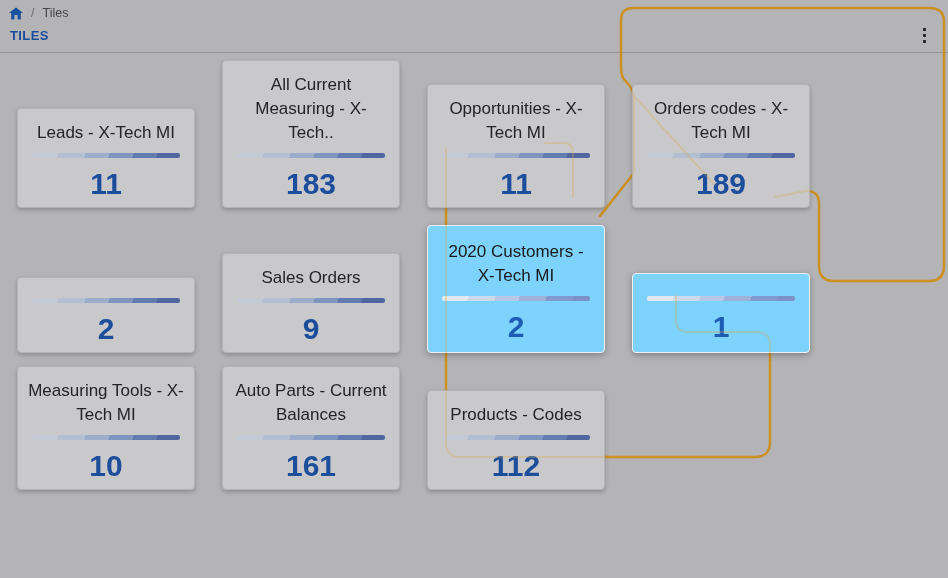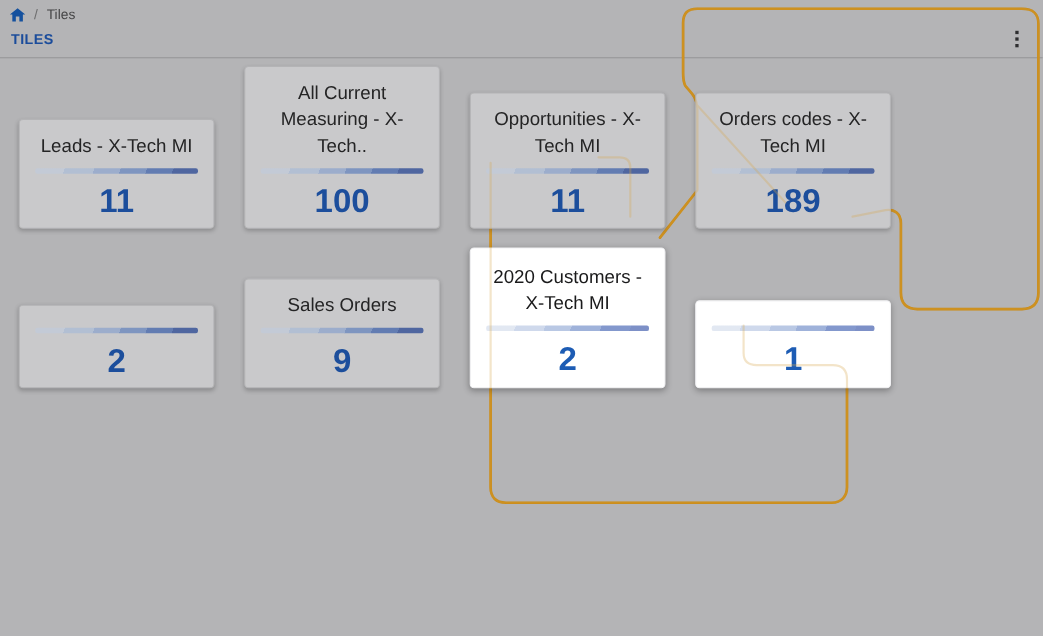--- a/index.html
+++ b/index.html
@@ -36,21 +36,21 @@
   .tile{
     width:178px;box-sizing:border-box;border-radius:4px;
     padding:12px 10px 4px;text-align:center;cursor:pointer;
   }
   .tile.dim{
     background:#c9c9cb;
     border:1px solid #b4b4b6;
     box-shadow:0 2px 4px rgba(0,0,0,.22);
   }
   .tile.hl{
-    background:#ffffff;
+    background:#7dd3fc;
     border:1px solid #f2f2f4;
     box-shadow:0 2px 6px rgba(0,0,0,.30);
     padding:14px 10px 6px;
   }
   .tile-title{font-size:17px;line-height:24px;color:#242425}
   .tile.hl .tile-title{color:#1a1a1b}
   .bar{height:5px;border-radius:2px;margin:8px 4px 7px}
   .tile.dim .bar{
     background:linear-gradient(110deg,
       #c3cad6 0 18%, #b2bfd3 18% 36%, #9cadcc 36% 52%,
@@ -98,21 +98,21 @@
 
   <div class="row r1">
     <div class="tile dim">
       <div class="tile-title">Leads - X-Tech MI</div>
       <div class="bar"></div>
       <div class="tile-value">11</div>
     </div>
     <div class="tile dim">
       <div class="tile-title">All Current Measuring - X-Tech..</div>
       <div class="bar"></div>
-      <div class="tile-value">100</div>
+      <div class="tile-value">183</div>
     </div>
     <div class="tile dim">
       <div class="tile-title">Opportunities - X-Tech MI</div>
       <div class="bar"></div>
       <div class="tile-value">11</div>
     </div>
     <div class="tile dim">
       <div class="tile-title">Orders codes - X-Tech MI</div>
       <div class="bar"></div>
       <div class="tile-value">189</div>
@@ -133,20 +133,37 @@
       <div class="tile-title">2020 Customers - X-Tech MI</div>
       <div class="bar"></div>
       <div class="tile-value">2</div>
     </div>
     <div class="tile hl">
       <div class="bar"></div>
       <div class="tile-value">1</div>
     </div>
   </div>
 
+  <div class="row r3">
+    <div class="tile dim">
+      <div class="tile-title">Measuring Tools - X-Tech MI</div>
+      <div class="bar"></div>
+      <div class="tile-value">10</div>
+    </div>
+    <div class="tile dim">
+      <div class="tile-title">Auto Parts - Current Balances</div>
+      <div class="bar"></div>
+      <div class="tile-value">161</div>
+    </div>
+    <div class="tile dim">
+      <div class="tile-title">Products - Codes</div>
+      <div class="bar"></div>
+      <div class="tile-value">112</div>
+    </div>
+  </div>
 
 </div>
 
 <svg class="anno over" width="948" height="578" viewBox="0 0 948 578">
   <g fill="none" stroke="#d8a84e" stroke-width="2" opacity="0.30" stroke-linecap="round" stroke-linejoin="round">
     <path d="M600,216 L634,173 L634,99 C634,88 627,83 623,78 C621,74 621,70 621,66 L621,21 C621,12 625,8 634,8 L929,8 C939,8 944,12 944,22 L944,266 C944,276 939,281 929,281 L834,281 C824,281 819,276 819,266 L819,203 C819,194 813,190 805,191 L775,197"></path>
     <path d="M573,197 L573,152 C573,145 569,143 563,143 L544,143"></path>
     <path d="M676,296 L676,321 C676,328 680,332 688,332 L757,332 C765,332 770,336 770,345 L770,443 C770,451 765,457 756,457 L460,457 C451,457 446,452 446,443 L446,148"></path>
     <path d="M634,96 L714,184"></path>
   </g>

